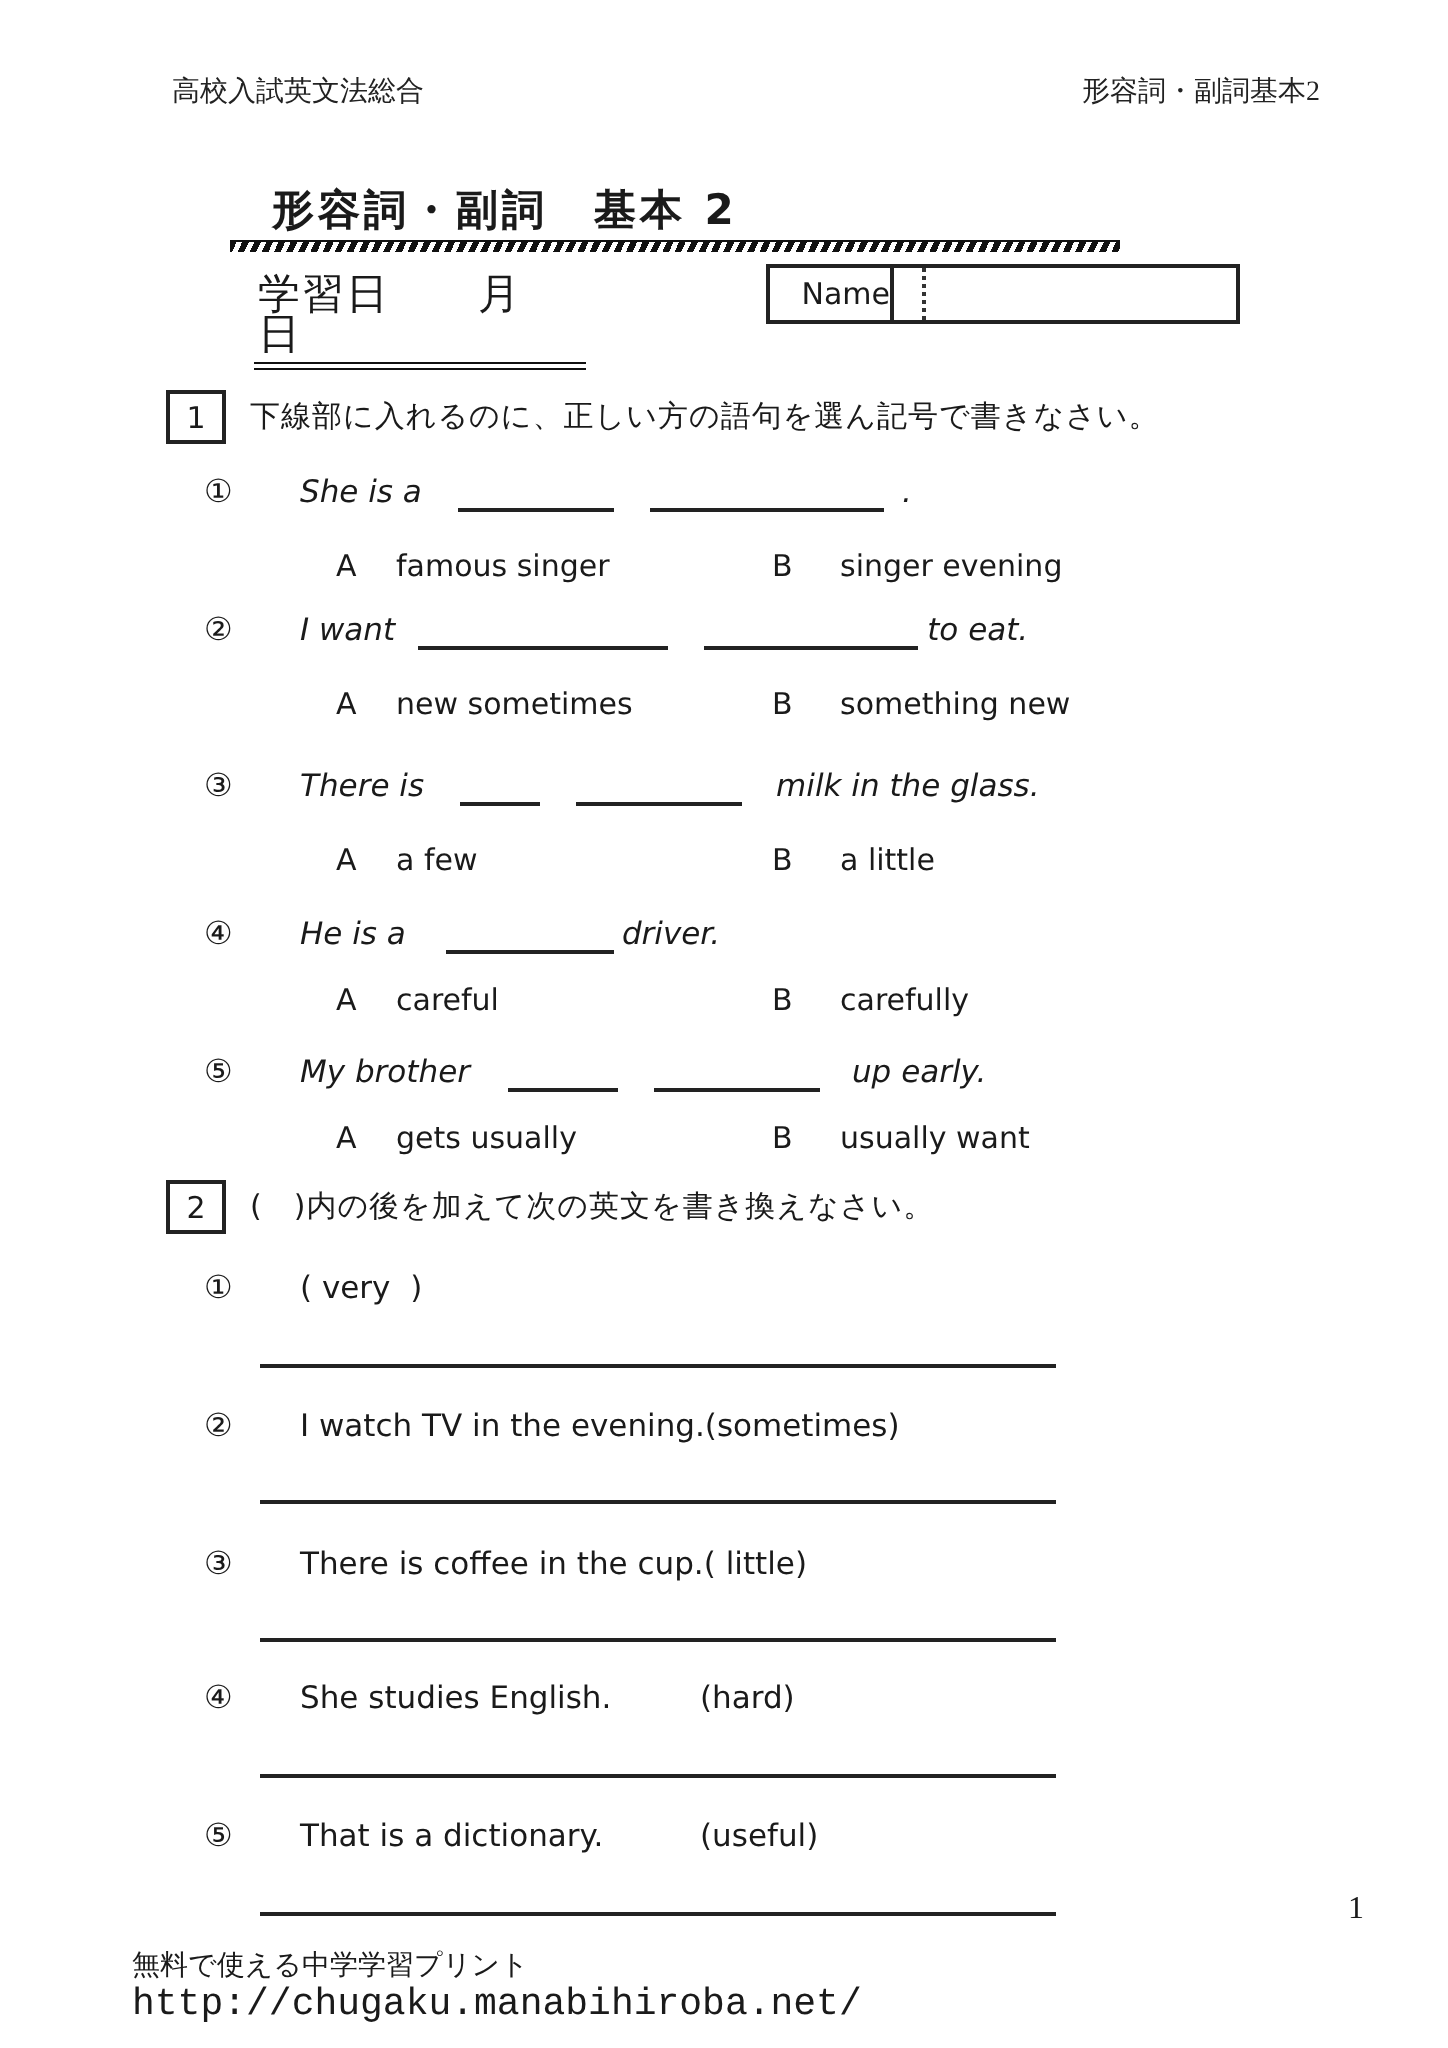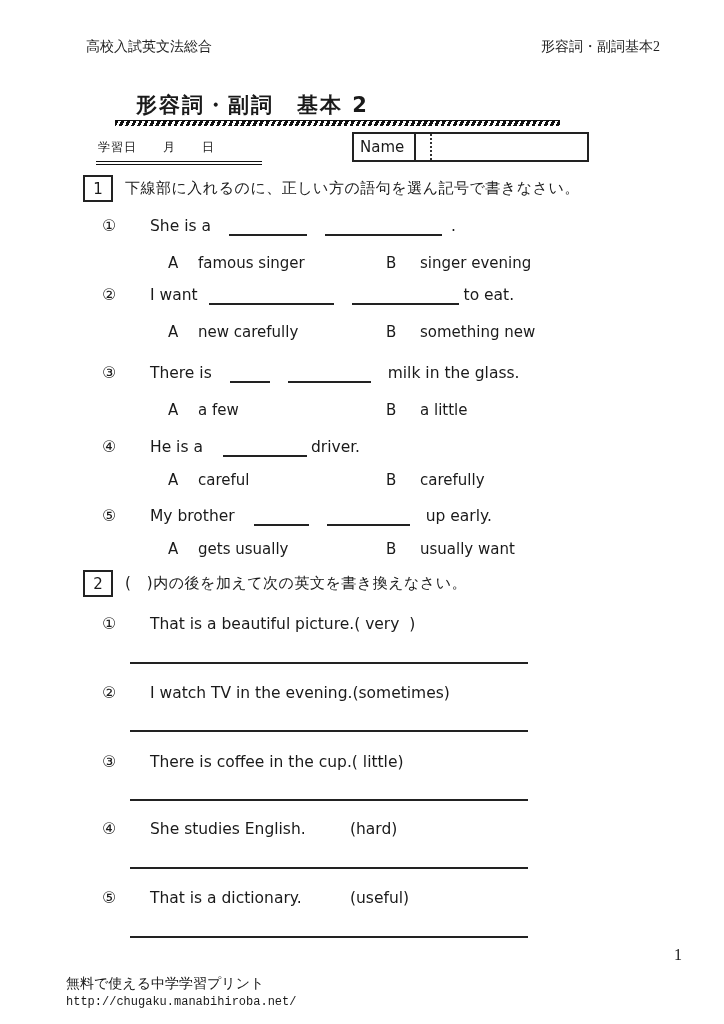--- a/index.html
+++ b/index.html
@@ -30,62 +30,63 @@
   .title-hatch {
     margin:2px 0 0 95px;
     width:445px; height:6px;
     border-top:1px solid #111;
     background:repeating-linear-gradient(115deg,#111 0 3px,#ffffff 3px 5.5px);
   }
   
   .date-name-row { display:flex; align-items:flex-start; margin:8px 0 0 76px; }
   .study-date {
     width:166px; padding:3px 0 4px 2px;
-    font-size:12px; line-height:20px;
+    font-size:21px; line-height:20px;
     border-bottom:4px double #111;
     letter-spacing:1px;
+    margin-left:31px;
   }
   .name-box {
     margin-left:90px; margin-top:-2px;
     width:237px; height:30px;
     border:2px solid #222;
-    display:flex; align-items:stretch;
+    display:flex; align-items:stretch;text-align:right;
   }
   .name-label { width:62px; padding:4px 0 0 6px; font-size:15px; border-right:2px solid #222; }
   .name-furigana-cell { width:16px; border-right:2px dotted #333; }
   .name-write-area { flex:1; }
   
   .sec-hdr { display:flex; align-items:center; margin-left:63px; }
   .sec-num-box {
     width:30px; height:27px; border:2px solid #222;
     display:flex; align-items:center; justify-content:center;
     font-size:15px;
   }
   .sec-instr { margin-left:12px; font-size:15px; letter-spacing:0.5px; }
   
   .qline { display:flex; align-items:baseline; margin-left:82px; font-size:15.5px; line-height:22px; }
   .qnum { width:48px; font-size:16px; }
   .blank {
     display:inline-block; position:relative; top:5px;
     border-bottom:2px solid #222; height:16px;
     margin:0 9px;
   }
-  .seg { white-space:pre; }
+  .seg { white-space:pre;font-style:italic; }
   .opts { display:flex; align-items:baseline; margin-left:148px; font-size:15px; line-height:21px; }
   .opt-letter { width:30px; }
   .opt-letter-b { width:34px; }
   .opt-a-text { width:188px; }
   
   .s2-sentence { display:inline-block; min-width:200px; white-space:pre; }
   .hint { white-space:pre;text-align:center; }
   .ans-line { margin-left:110px; width:398px; border-bottom:2px solid #222; }
   
   .footer { position:absolute; left:66px; top:974px; }
   .footer-credit { font-family:"Liberation Serif","DejaVu Serif",serif; font-size:14px; line-height:19px; }
-  .footer-url { font-family:"Liberation Mono","DejaVu Sans Mono",monospace; font-size:12px; line-height:19px; }
+  .footer-url { font-family:"Liberation Mono","DejaVu Sans Mono",monospace; font-size:19px; line-height:19px; }
   .page-num {
     position:absolute; right:42px; top:946px;
     font-family:"Liberation Serif","DejaVu Serif",serif; font-size:16px;
   }
 </style>
 </head>
 <body>
 
 <div class="page">
 
@@ -127,21 +128,21 @@
 
   <div class="qline" style="margin-top:10px;">
     <span class="qnum">②</span>
     <span class="seg">I want</span>
     <span class="blank" style="width:125px;margin-left:11px;"></span>
     <span class="blank" style="width:107px;"></span>
     <span class="seg" style="margin-left:-4px;">to eat.</span>
   </div>
   <div class="opts" style="margin-top:16px;">
     <span class="opt-letter">A</span>
-    <span class="opt-a-text">new carefully</span>
+    <span class="opt-a-text">new sometimes</span>
     <span class="opt-letter-b">B</span>
     <span>something new</span>
   </div>
 
   <div class="qline" style="margin-top:19px;">
     <span class="qnum">③</span>
     <span class="seg">There is</span>
     <span class="blank" style="width:40px;margin-left:18px;"></span>
     <span class="blank" style="width:83px;"></span>
     <span class="seg" style="margin-left:8px;">milk in the glass.</span>
@@ -180,21 +181,20 @@
     <span>usually want</span>
   </div>
 
   <div class="sec-hdr" style="margin-top:10px;">
     <div class="sec-num-box">2</div>
     <div class="sec-instr">(　)内の後を加えて次の英文を書き換えなさい。</div>
   </div>
 
   <div class="qline" style="margin-top:16px;">
     <span class="qnum">①</span>
-    <span class="s2-sentence">That is a beautiful picture.</span>
     <span class="hint">( very  )</span>
   </div>
   <div class="ans-line" style="margin-top:27px;"></div>
 
   <div class="qline" style="margin-top:18px;">
     <span class="qnum">②</span>
     <span class="s2-sentence">I watch TV in the evening.</span>
     <span class="hint">(sometimes)</span>
   </div>
   <div class="ans-line" style="margin-top:26px;"></div>

